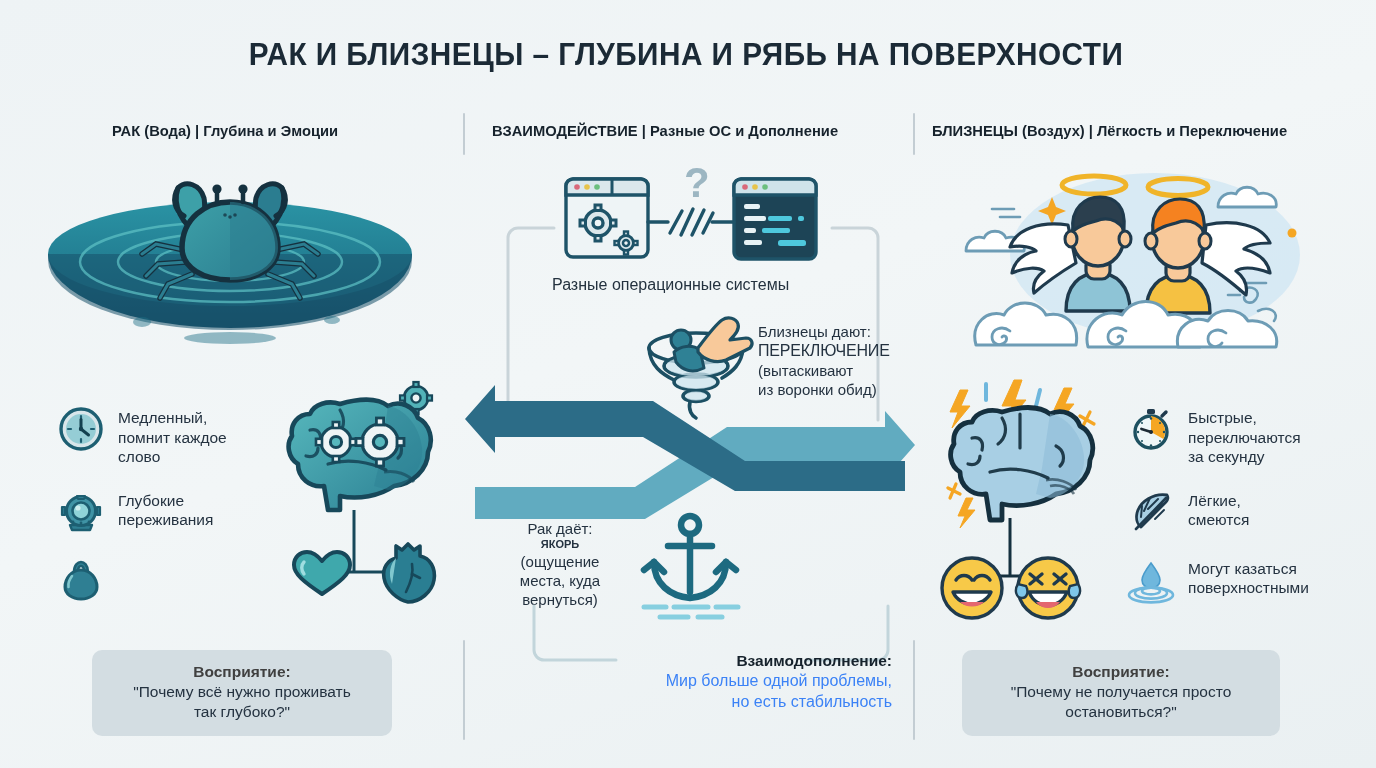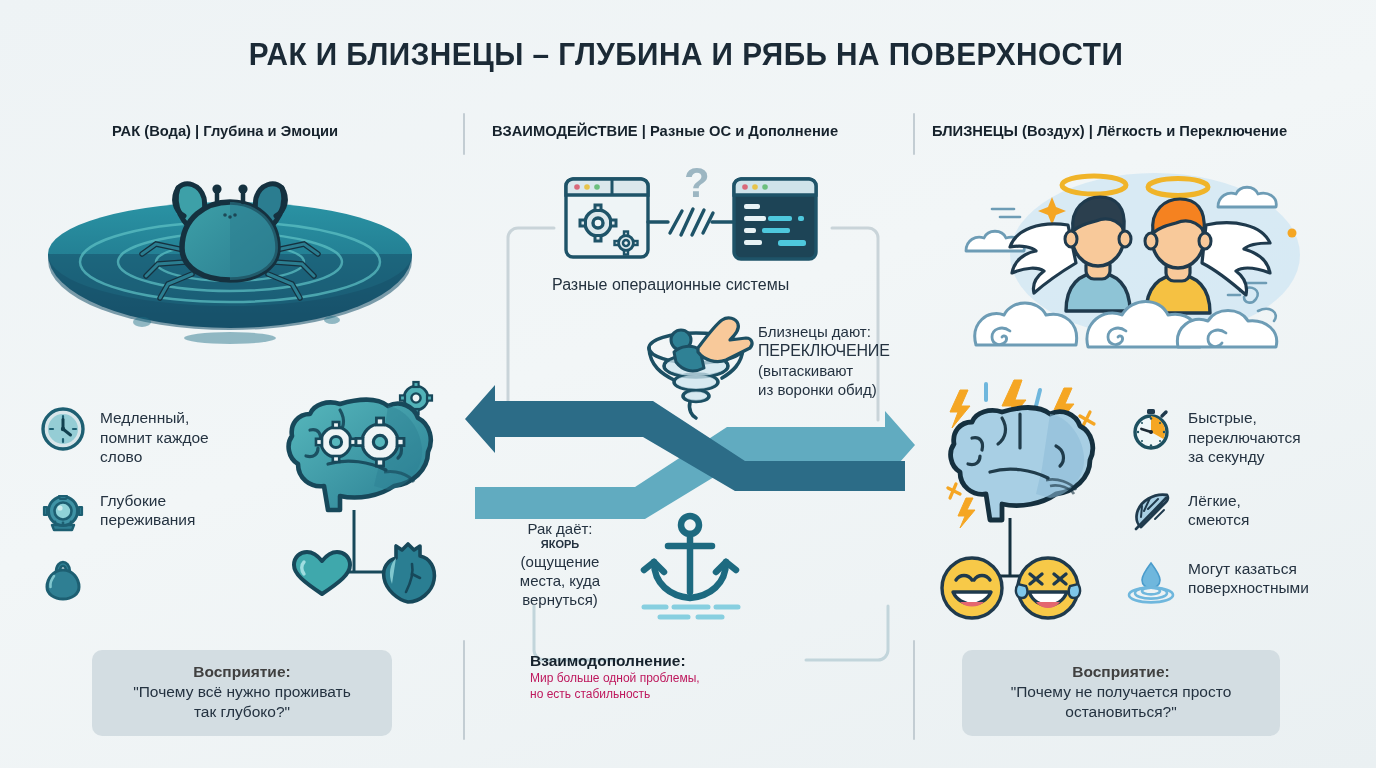--- a/index.html
+++ b/index.html
@@ -45,21 +45,21 @@
   }
 
   
   .bullets { position: absolute; }
   .bullet { display: flex; align-items: flex-start; margin-bottom: 22px; }
   .bullet .ic { width: 46px; height: 46px; flex: 0 0 46px; margin-right: 14px; }
   .bullet .tx {
     font-size: 15.5px; line-height: 1.26; color: #243240; padding-top: 2px;
     white-space: pre-line;
   }
-  #bullets-left  { left: 40px; top: 406px; width: 240px; }
+  #bullets-left  { left: 58px; top: 406px; width: 240px; }
   #bullets-right { left: 1128px; top: 406px; width: 250px; }
 
   
   .percept-box {
     position: absolute;
     background: #d3dde2;
     border-radius: 10px;
     text-align: center;
     padding: 12px 14px 14px;
     line-height: 1.3;
@@ -77,25 +77,25 @@
   #gem-note {
     left: 758px; top: 322px; width: 160px; font-size: 15px; color: #243240; text-align: left;
   }
   #gem-note .hl { font-weight: 400; font-size: 16px; letter-spacing: -0.2px; }
   #can-note {
     left: 505px; top: 519px; width: 110px; font-size: 15px; color: #243240; text-align: center;
   }
   #can-note .hl { font-weight: 700; font-size: 11px; }
 
   #complement {
-    position: absolute; left: 530px; top: 651px; width: 362px; text-align: left;
+    position: absolute; left: 530px; top: 651px; width: 362px; text-align: right;
     line-height: 1.3;
   }
   #complement .t1 { font-size: 15.5px; font-weight: 700; color: #16222c; }
-  #complement .t2 { font-size: 12px; color: #be185d; white-space: pre-line; }
+  #complement .t2 { font-size: 16px; color: #3b82f6; white-space: pre-line; }
 
   svg { display: block; overflow: visible; }
   .nosel { user-select: none; }
 </style>
 </head>
 <body>
 
 <div id="stage">
 
   <div class="title nosel">РАК И БЛИЗНЕЦЫ – ГЛУБИНА И РЯБЬ НА ПОВЕРХНОСТИ</div>

